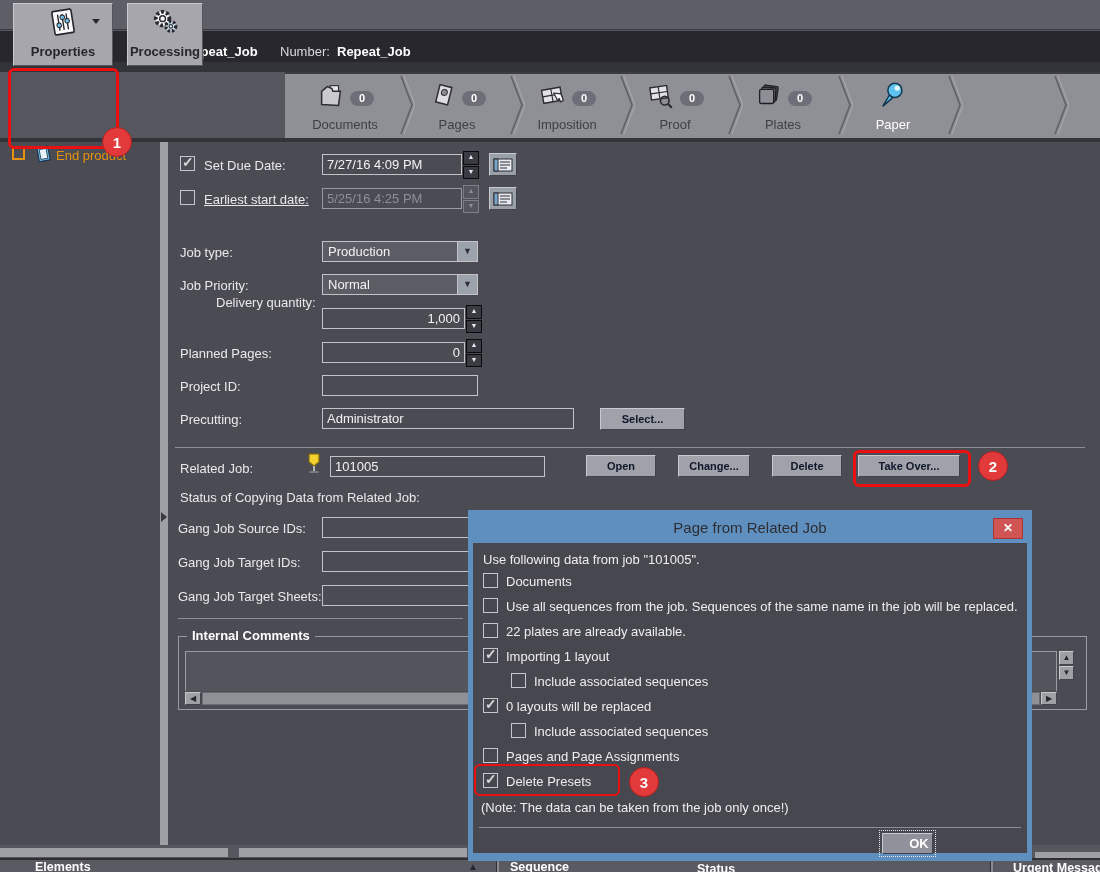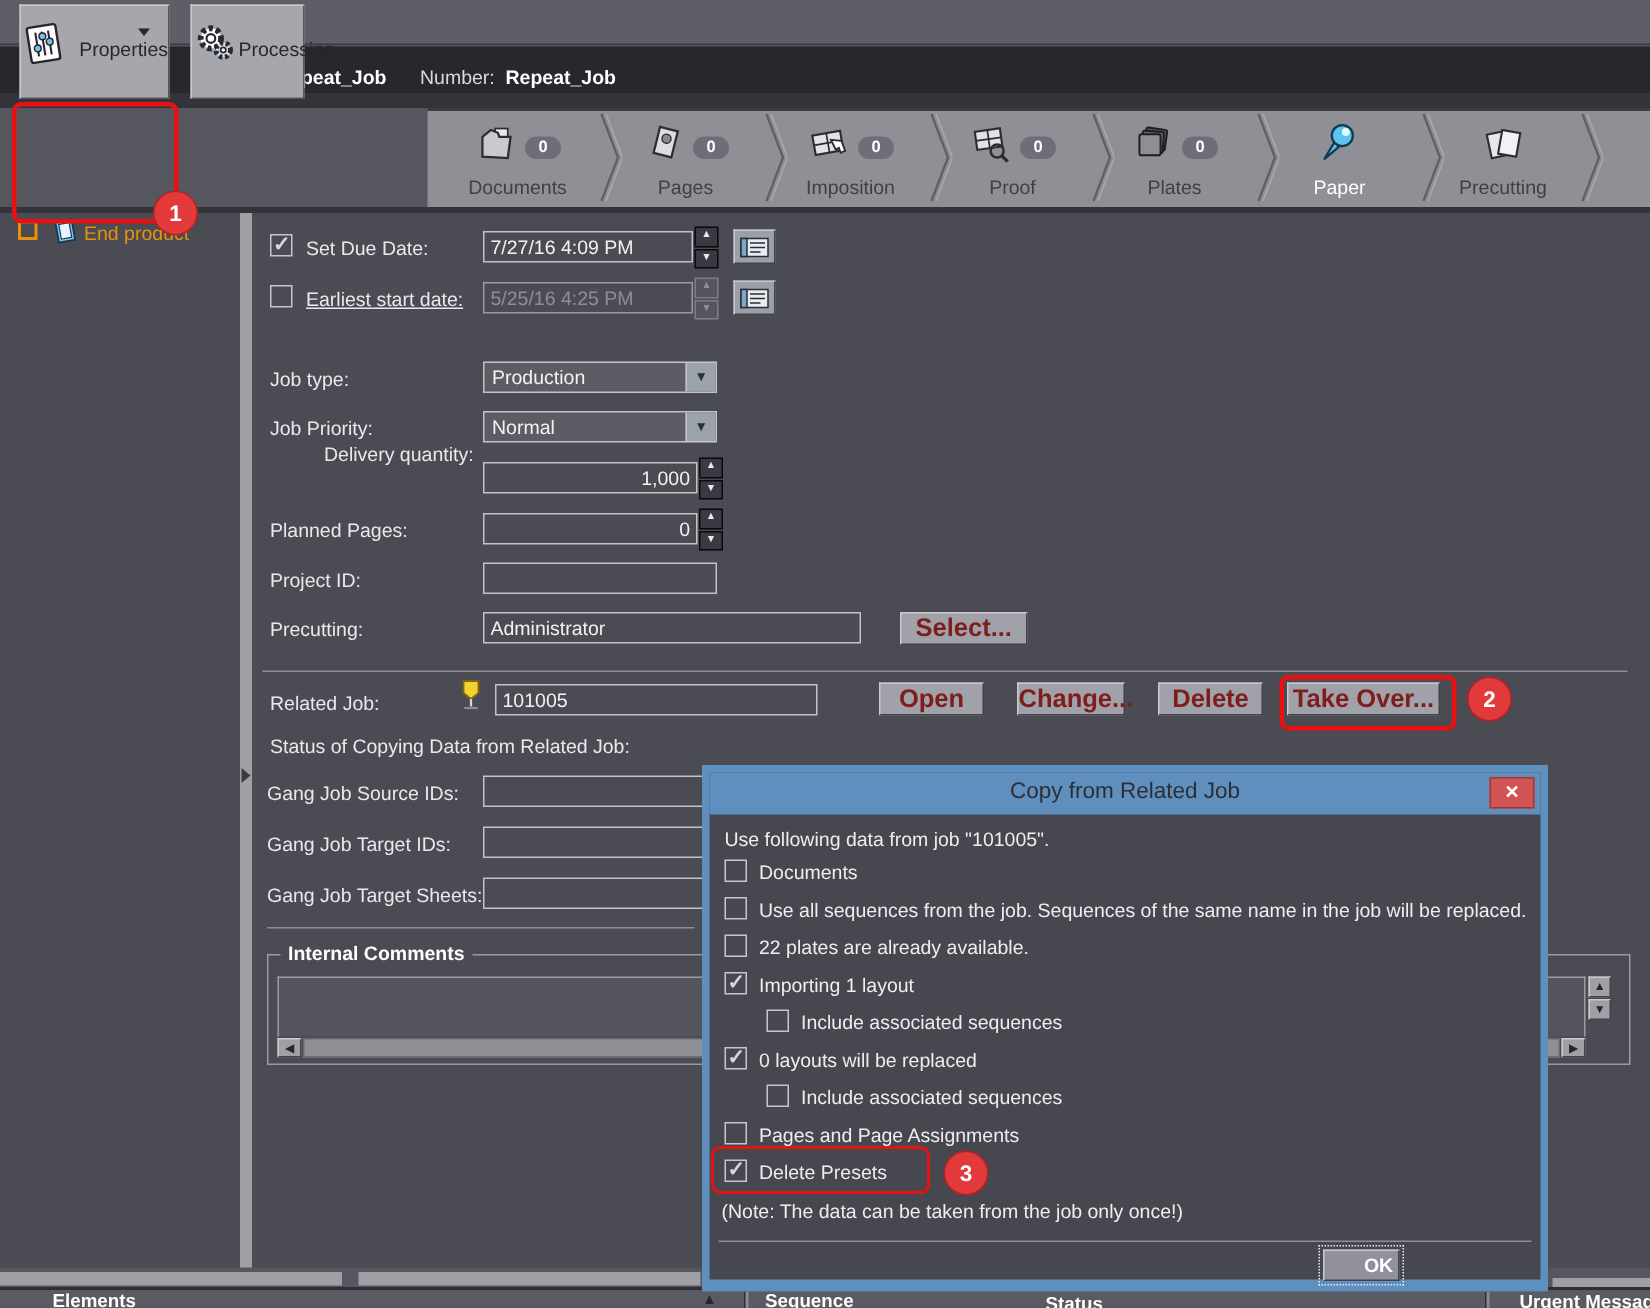--- a/index.html
+++ b/index.html
@@ -14,22 +14,22 @@
   .ovtab{left:14px;top:37px;width:92px;height:23px;background:#9a9aa0;color:#1e1e24;
          font-size:13px;font-weight:bold;text-align:center;line-height:23px;}
   .nn{top:44px;font-size:13px;color:#d9d9dd;}
   .nnv{top:44px;font-size:13px;color:#ffffff;font-weight:bold;}
   .darkstrip{left:0;top:62px;width:1100px;height:10px;background:#33333a;}
   .toolbar{left:0;top:72px;width:1100px;height:66px;background:#56565e;}
   .darkline{left:0;top:138px;width:1100px;height:4px;background:#33333a;}
   
   .tbtn{position:absolute;top:3px;height:63px;background:#a6a6ac;border:1px solid;
         border-color:#c9c9cf #55555d #55555d #c9c9cf;box-sizing:border-box;
-        display:flex;flex-direction:row;align-items:center;justify-content:space-between;
-        padding-bottom:4px;cursor:default;}
+        display:flex;flex-direction:column;align-items:center;justify-content:center;
+        padding-bottom:4px;cursor:default;font-weight:bold;}
   .tbtn .tlabel{font-size:13px;color:#26262b;}
   .caret{position:absolute;width:0;height:0;border-left:4px solid transparent;
          border-right:4px solid transparent;border-top:5px solid #26262c;}
   
   .tabband{left:285px;top:72px;width:815px;height:66px;background:#8f8f96;border-top:2px solid #3b3b41;box-sizing:border-box;}
   .ptab{position:absolute;top:73px;width:104px;height:64px;display:flex;flex-direction:column;
         align-items:center;justify-content:flex-end;padding-bottom:5px;box-sizing:border-box;}
   .ptab-top{height:38px;display:flex;align-items:center;gap:4px;}
   .ptab-label{font-size:13px;color:#3f3f46;}
   .ptab.sel .ptab-label{color:#ffffff;}
@@ -56,21 +56,21 @@
   .sbtn.up::after{content:"▲";} .sbtn.dn::after{content:"▼";}
   .spin.dis .sbtn{background:#55555d;border-color:#7e7e88;color:#8e8e96;}
   .sqbtn{position:absolute;background:#9aa0a8;border:1px solid;border-color:#c9c9cf #43434b #43434b #c9c9cf;
          display:flex;align-items:center;justify-content:center;box-sizing:border-box;}
   .dd{position:absolute;height:21px;background:#5c5c64;border:1px solid #c2c2c8;box-sizing:border-box;
       color:#f2f2f4;font-size:13px;padding:2px 24px 0 5px;}
   .ddarr{position:absolute;right:0;top:0;bottom:0;width:19px;background:#9ba2ab;border-left:1px solid #c2c2c8;
          color:#2e2e34;font-size:9px;line-height:19px;text-align:center;}
   .ddarr::after{content:"▼";}
   .btn{position:absolute;background:#a0a1a9;border:1px solid;border-color:#c9c9cf #43434b #43434b #c9c9cf;
-       color:#7f1d1d;font-weight:bold;font-size:17px;text-align:center;height:22px;line-height:20px;
+       color:#0f172a;font-weight:bold;font-size:11px;text-align:center;height:22px;line-height:20px;
        box-sizing:border-box;cursor:default;white-space:nowrap;}
   .sep{position:absolute;height:1px;background:#8e8e94;}
   .grp{position:absolute;border:1px solid #9a9aa2;}
   .grp-title{position:absolute;top:-9px;left:8px;background:#4b4b53;padding:0 5px;color:#fff;
              font-weight:bold;font-size:13px;}
   .txtarea{position:absolute;background:#54545c;border:1px solid #9a9aa2;border-bottom:none;box-sizing:border-box;}
   .scrbtn{position:absolute;background:#9ea0a6;border:1px solid;border-color:#c9c9cf #43434b #43434b #c9c9cf;
           color:#26262c;font-size:8px;line-height:11px;text-align:center;box-sizing:border-box;}
   .scrtrack{position:absolute;background:#8e9096;border:1px solid #6a6a72;box-sizing:border-box;}
   
@@ -242,31 +242,20 @@
         <svg width="30" height="30" viewBox="0 0 32 32">
           <path d="M12.5 14.5 L5 27 L15.5 18 Z" fill="#5ec2ee" stroke="#123a50" stroke-width="1.6"></path>
           <circle cx="18" cy="10" r="7.5" fill="#5ec2ee" stroke="#123a50" stroke-width="1.6"></circle>
           <circle cx="20.5" cy="7.5" r="2.8" fill="#e6f8ff"></circle>
         </svg>
       </span>
     </div>
     <div class="ptab-label">Paper</div>
   </div>
 
-  <div class="ptab" style="left:950px;">
-    <div class="ptab-top">
-      <span>
-        <svg width="30" height="30" viewBox="0 0 32 32">
-          <rect x="6" y="8" width="13" height="17" fill="#e6e6ec" stroke="#2c2c32" stroke-width="1.5" transform="rotate(-12 12 16)"></rect>
-          <rect x="14" y="7" width="13" height="17" fill="#f2f2f6" stroke="#2c2c32" stroke-width="1.5" transform="rotate(10 20 15)"></rect>
-        </svg>
-      </span>
-    </div>
-    <div class="ptab-label">Precutting</div>
-  </div>
 
   <div class="ptab" style="left:1058px;">
     <div class="ptab-top">
       
     </div>
 
   </div>
 
   <svg class="chev" style="left:399px;" width="16" height="64">
       <polyline points="2,3 13,32 2,61" stroke="#60606a" stroke-width="1.6" fill="none"></polyline>
@@ -426,21 +415,21 @@
   <span class="colhead" style="left:35px;top:860px;">Elements</span>
   <span class="colsort" style="left:468px;top:861px;">▲</span>
   <div class="coldiv" style="left:496px;top:859px;height:13px;"></div>
   <span class="colhead" style="left:510px;top:860px;">Sequence</span>
   <span class="colhead" style="left:697px;top:862px;">Status</span>
   <div class="coldiv" style="left:990px;top:861px;height:11px;"></div>
   <span class="colhead" style="left:1013px;top:861px;">Urgent Messages</span>
 
   <div class="dialog">
     <div class="dtitle">
-      <span>Copy from Related Job</span>
+      <span>Page from Related Job</span>
       <span class="dclose"></span>
     </div>
 
     <span class="dtext" style="left:10px;top:37px;">Use following data from job "101005".</span>
 
     <div class="drow">
       <span class="cb" style="left:10px;top:58px;"></span>
       <span class="dtext" style="left:33px;top:59px;">Documents</span>
     </div>
     <div class="drow">

